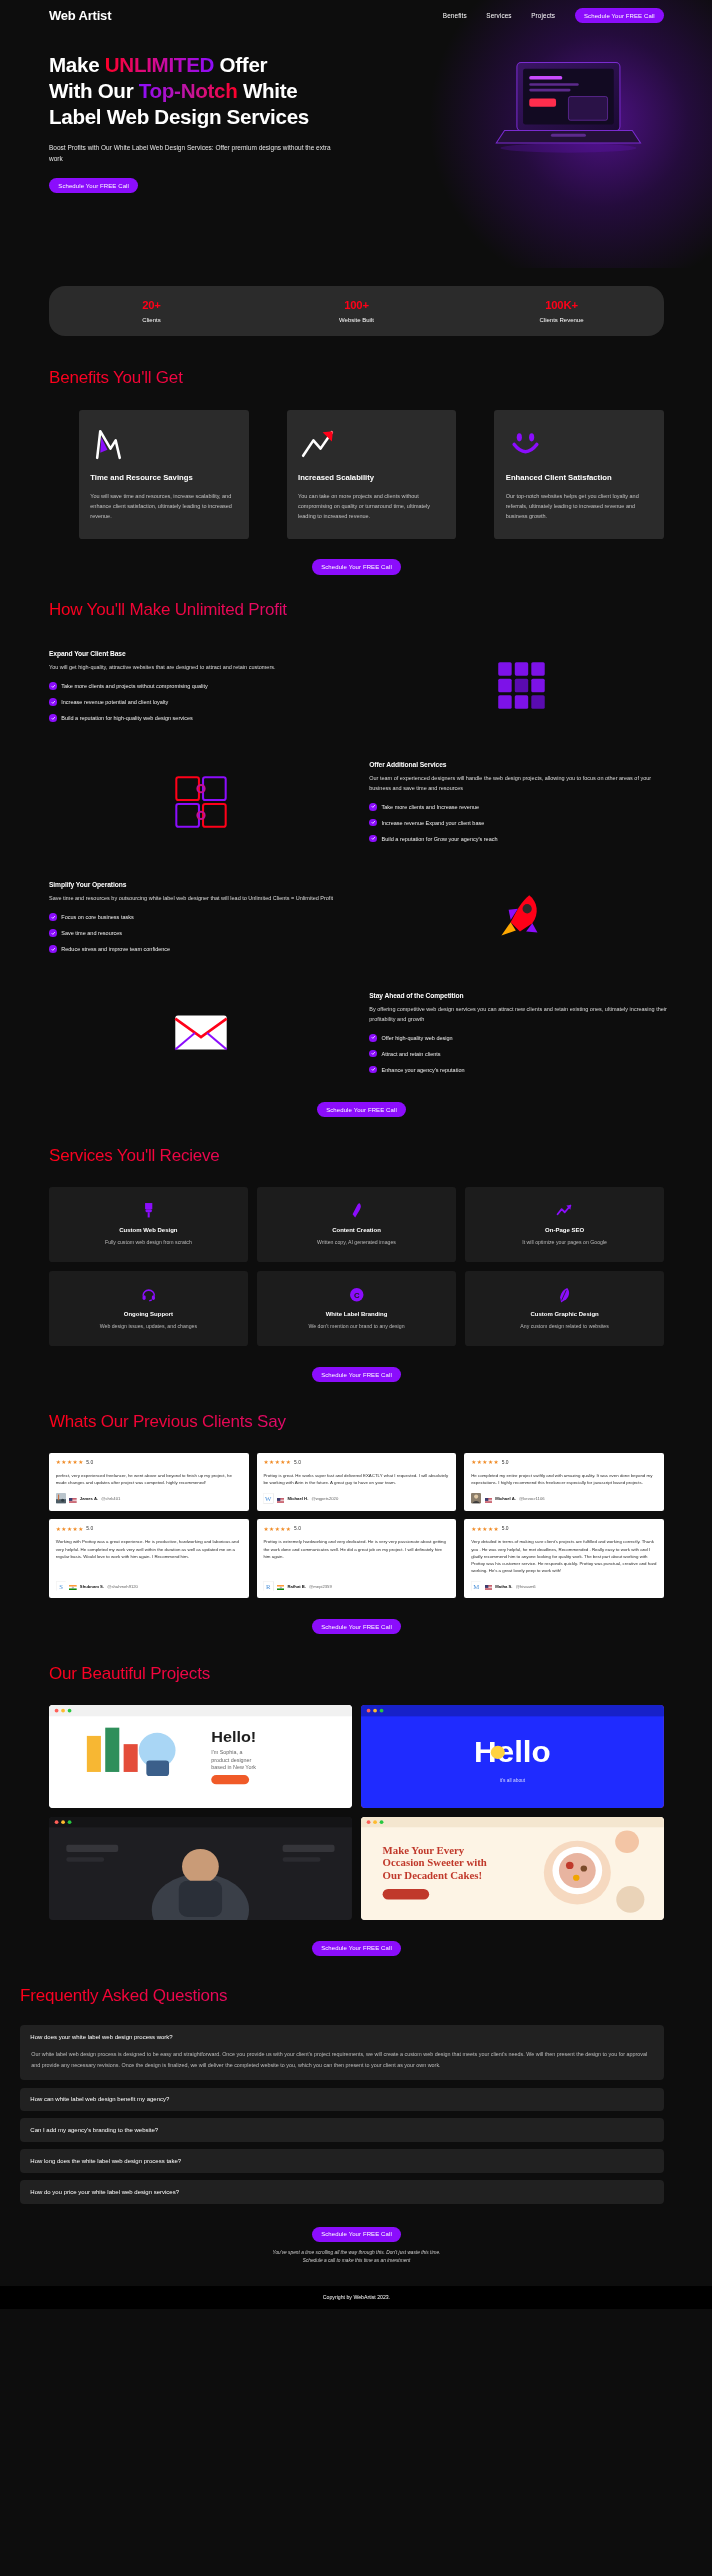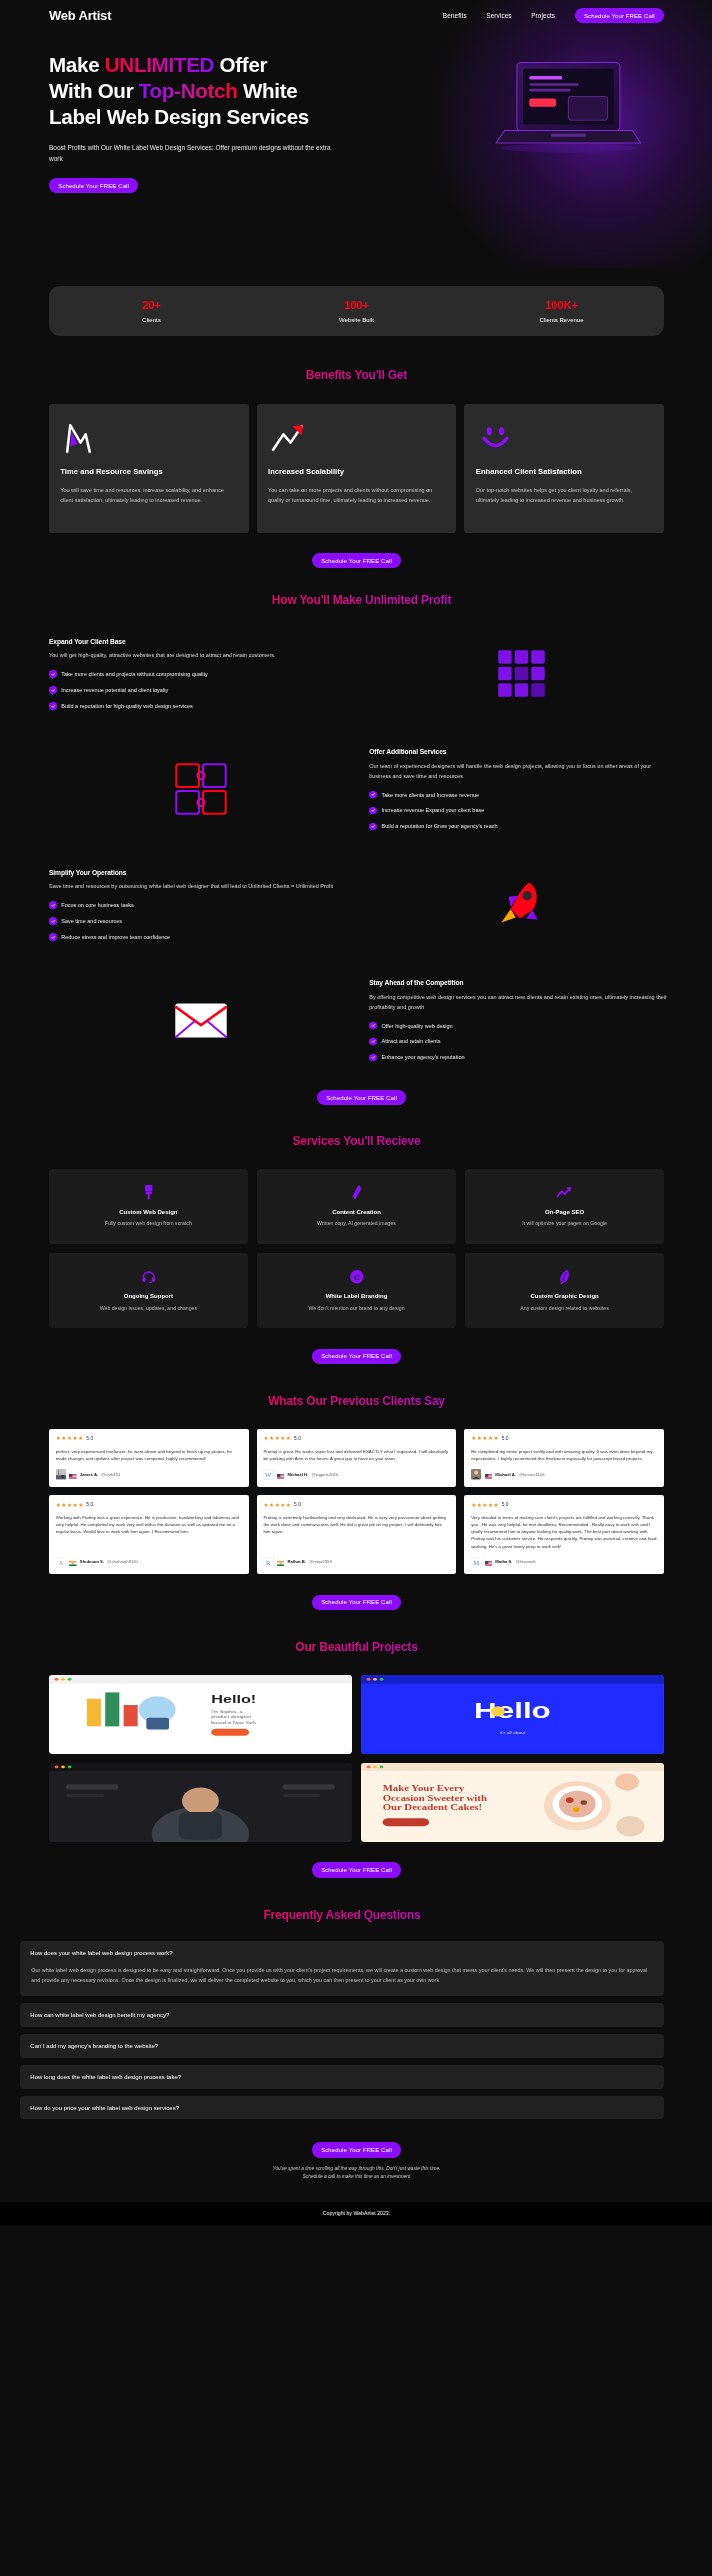--- a/index.html
+++ b/index.html
@@ -98,51 +98,52 @@
     position: absolute;
     right: 57px; top: 15.5px;
     width: 170px; height: 129px;
     z-index: 4;
   }
 
   
   .stats-wrap { padding: 28px 49px 0 49px; }
   .stats {
     background: #2b2b2b;
-    border-radius: 11px;
+    border-radius: 16px;
     display: flex;
     padding: 13.4px 0;
   }
   .stat { flex: 1; text-align: center; }
   .stat-num {
     font-size: 11.3px; font-weight: 800; color: #ff0018; letter-spacing: -0.2px;
   }
   .stat-label { margin-top: 5.2px; font-size: 6px; color: #fff; }
 
   
   .sec-title {
-    text-align: center;
-    font-size: 12px;
-    font-weight: 700;
+    text-align: left;
+    font-size: 17px;
+    font-weight: 400;
     letter-spacing: -0.2px;
     background: linear-gradient(90deg,#ff0018 0%,#e00b6e 40%,#b010c9 70%,#8b0dfc 100%);
     -webkit-background-clip: text; background-clip: text; color: transparent;
   }
 
   
   .benefits { padding: 32px 49px 0 49px; }
   .benefit-grid {
     display: grid; grid-template-columns: repeat(3, 1fr); gap: 8.2px;
     margin-top: 21.6px;
   }
   .benefit-card {
     background: #2b2b2b;
     border-radius: 3.1px;
     padding: 13.4px 11.3px 17.5px 11.3px;
     min-height: 129px;
+    margin-left: 30px;
   }
   .benefit-icon { height: 43px; display: flex; align-items: center; }
   .benefit-title {
     margin-top: 7.2px; font-size: 7.7px; font-weight: 700; line-height: 1.35; color: #fff;
   }
   .benefit-text {
     margin-top: 7.2px; font-size: 5.5px; line-height: 1.85; color: #c2c2c2;
   }
 
   .center-btn { display: flex; justify-content: center; }
@@ -192,21 +193,21 @@
   .ttext { margin-top: 6.7px; font-size: 4.4px; line-height: 1.6; color: #2b2b2b; flex: 1; }
   .tfoot { margin-top: 7.2px; display: flex; align-items: center; gap: 3.1px; }
   .tavatar { width: 10.3px; height: 10.3px; border-radius: 1px; flex: 0 0 10.3px; overflow: hidden; }
   .tflag { width: 7.7px; height: 5.2px; flex: 0 0 7.7px; }
   .tname { font-size: 4.2px; font-weight: 700; color: #111; }
   .thandle { font-size: 4.2px; color: #666; }
 
   
   .projects { padding: 30px 49px 0 49px; }
   .proj-grid { display: grid; grid-template-columns: 1fr 1fr; gap: 9.3px; margin-top: 20.6px; }
-  .proj-card { border-radius: 4.1px; overflow: hidden; height: 79px; position: relative; }
+  .proj-card { border-radius: 4.1px; overflow: hidden; height: 103px; position: relative; }
 
   
   .faq { padding: 30px 49px 0 20px; }
   .faq-list { margin-top: 19.6px; display: flex; flex-direction: column; gap: 7.2px; }
   .faq-item { background: #212121; border-radius: 4.1px; overflow: hidden; }
   .faq-q {
     padding: 8.8px 10.3px; font-size: 6px; color: #fff; cursor: pointer;
   }
   .faq-a {
     padding: 0 11.3px 10.3px 11.3px; font-size: 5.4px; line-height: 1.95; color: #bdbdbd;

